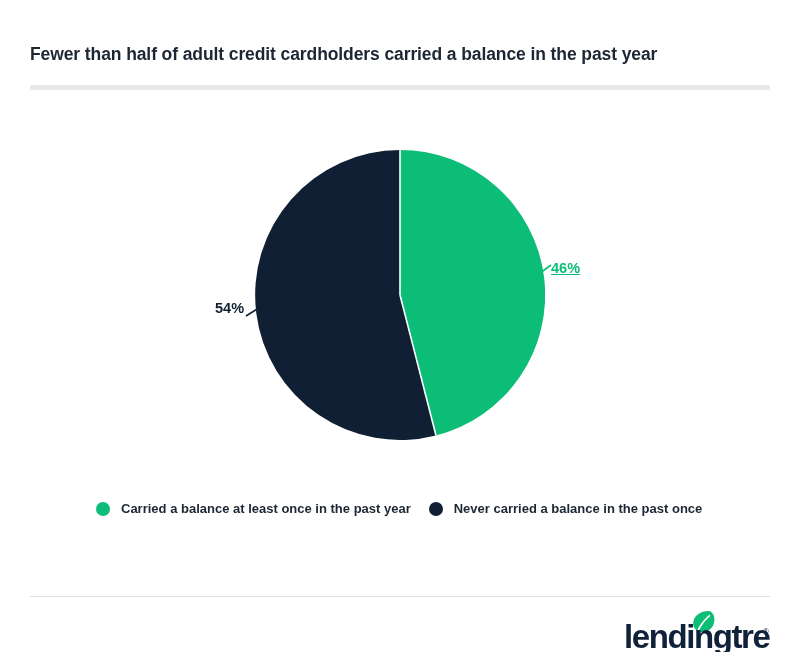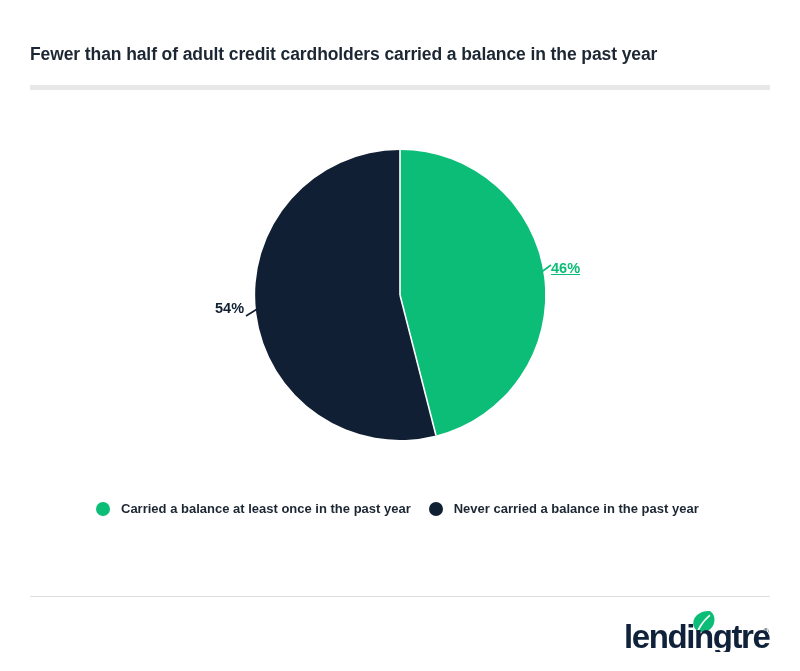--- a/index.html
+++ b/index.html
@@ -174,21 +174,21 @@
 
   <div class="label label-navy">54%</div>
 
   <div class="legend">
     <div class="legend-item">
       <span class="legend-dot" style="background:#0bbd76;"></span>
       <span class="legend-text">Carried a balance at least once in the past year</span>
     </div>
     <div class="legend-item">
       <span class="legend-dot" style="background:#101f33;"></span>
-      <span class="legend-text">Never carried a balance in the past year</span>
+      <span class="legend-text">Never carried a balance in the past once</span>
     </div>
   </div>
 
 
   <div class="footer-rule"></div>
 
   <div class="logo">
     <svg class="logo-svg" width="146" height="42" viewBox="0 0 146 42">
 
       <g transform="translate(68,0)">

